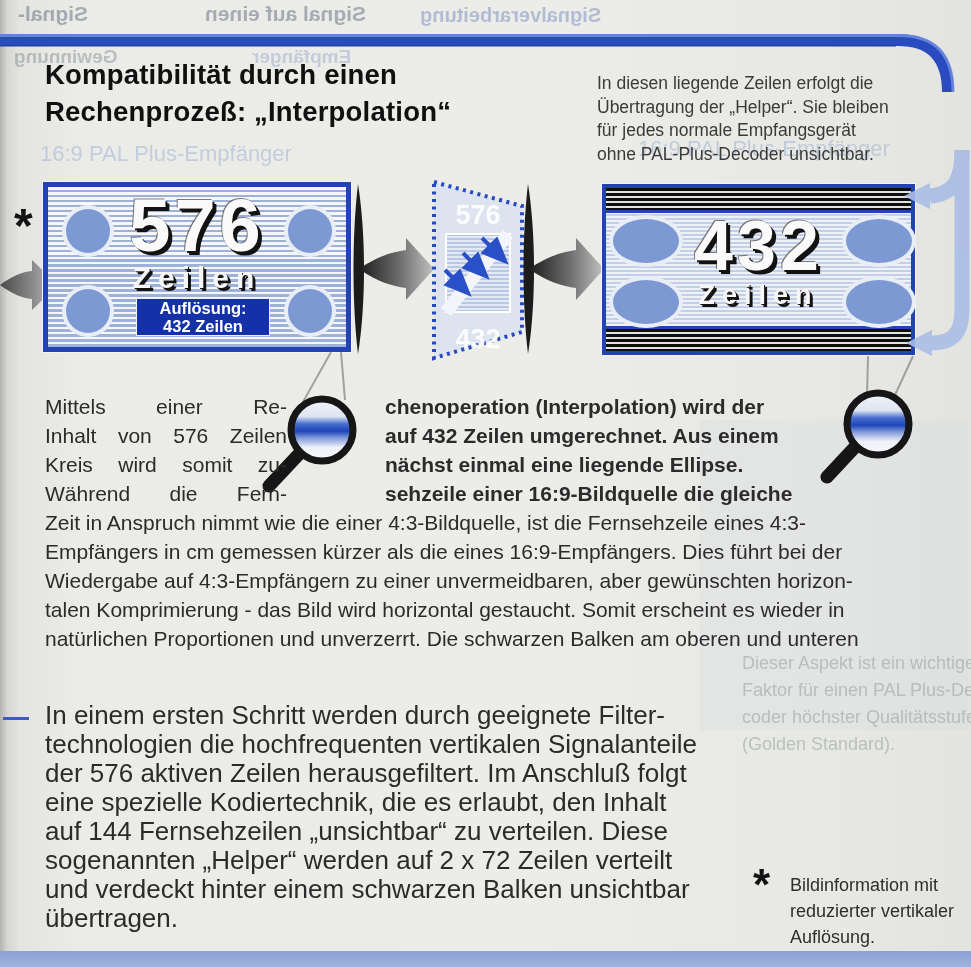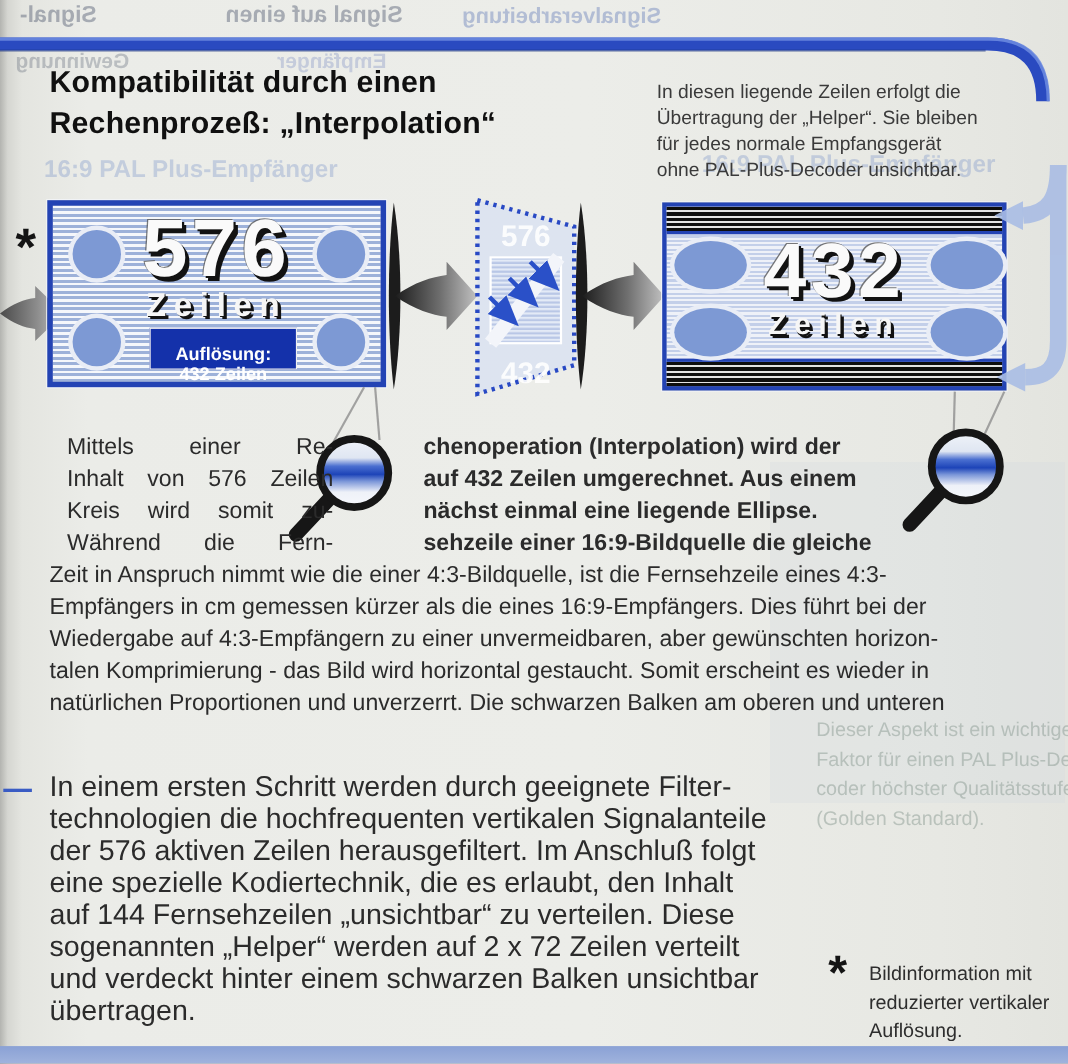--- a/index.html
+++ b/index.html
@@ -8,21 +8,21 @@
     font-family:"Liberation Sans", sans-serif; color:#2b2b2b;
     background:
       linear-gradient(90deg, #b3b4b0 0px, #d5d6d1 7px, #e4e5e0 20px, #ebece8 80px, #ecede9 55%, #e7e8e3 88%, #e3e4df 100%);
   }
   .abs{position:absolute;}
   .line{white-space:nowrap;}
 
   
   .ghostM{position:absolute; transform:scaleX(-1); font-weight:bold;
           color:rgba(72,82,104,.42); filter:blur(.6px); white-space:nowrap;}
-  .ghostH{position:absolute; font-weight:bold; font-size:22px;
+  .ghostH{position:absolute; font-weight:normal; font-size:22px;
           color:rgba(103,131,196,.30); filter:blur(.5px); white-space:nowrap;}
   .ghostR{position:absolute; font-size:18px; line-height:27px;
           color:rgba(140,155,148,.50); filter:blur(.4px);}
   .ghost-pane{position:absolute; left:700px; top:420px; width:268px; height:310px;
           background:rgba(205,212,224,.22);}
 
   
   .title{position:absolute; left:45px; top:56px; font-size:27.5px; font-weight:bold;
          line-height:37px; color:#101010; letter-spacing:.2px;}
   .note{position:absolute; left:597px; top:72px; width:350px; font-size:17.5px;
@@ -41,21 +41,21 @@
        box-shadow:0 0 0 4px #e9edf6;}
   .bignum{position:absolute; left:0; right:0; text-align:center; font-weight:bold;
           color:#fafafa; letter-spacing:4px;
           text-shadow:4px 4px 0 #121212, 2px 2px 0 #121212, -1px -1px 0 rgba(90,90,90,.8);}
   .bigunit{position:absolute; left:0; right:0; text-align:center; font-weight:bold;
           color:#f6f6f6; letter-spacing:7px;
           text-shadow:3px 3px 0 #121212, 1px 1px 0 #121212;}
   .badge{position:absolute; left:88px; top:111px; width:134px; height:38px;
          background:#1431aa; border:1px solid #f0f0f0; box-sizing:border-box;
          color:#fff; font-weight:bold; font-size:16.5px; line-height:18px;
-         text-align:center; padding-top:14px;}
+         text-align:center; padding-top:0;}
   .bar{position:absolute; left:0; right:0; height:22px;
        background:repeating-linear-gradient(180deg,#0e0e0e 0 3.2px,#e3e3e3 3.2px 4.9px);}
   .bar.top{top:0; border-bottom:3px solid #2343b4;}
   .bar.bot{bottom:0; border-top:3px solid #2343b4;}
   .ellip{position:absolute; width:66px; height:44px; border-radius:50%;
          background:#7d99d4; box-shadow:0 0 0 4px #e9edf6;}
 
   .star{position:absolute; font-weight:bold; color:#141414;}
 
   
@@ -227,21 +227,21 @@
           <stop offset=".78" stop-color="#eef1f8"></stop>
       <stop offset="1" stop-color="#f6f8fc"></stop>
     </linearGradient>
       </defs>
     <line x1="53" y1="21" x2="52" y2="60" stroke="#8f8f8f" stroke-width="2" opacity=".8"></line>
     <line x1="98" y1="21" x2="80" y2="60" stroke="#8f8f8f" stroke-width="2" opacity=".8"></line>
     <line x1="40" y1="112" x2="12" y2="142" stroke="#161616" stroke-width="13" stroke-linecap="round"></line>
     <circle cx="63" cy="89" r="31" fill="url(#lens2)" stroke="#161616" stroke-width="7"></circle>
   </svg>
 
-  <div class="body-col p1left" style="left:45px; top:392px;margin-left:16px;">
+  <div class="body-col p1left" style="left:45px; top:392px;">
     <div class="line">Mittels einer Re-</div>
     <div class="line">Inhalt von 576 Zeilen</div>
     <div class="line">Kreis wird somit zu-</div>
     <div class="line">Während die Fern-</div>
   </div>
   <div class="body-col" style="left:385px; top:392px;font-weight:bold;">
     <div class="line">chenoperation (Interpolation) wird der</div>
     <div class="line">auf 432 Zeilen umgerechnet. Aus einem</div>
     <div class="line">nächst einmal eine liegende Ellipse.</div>
     <div class="line">sehzeile einer 16:9-Bildquelle die gleiche</div>

